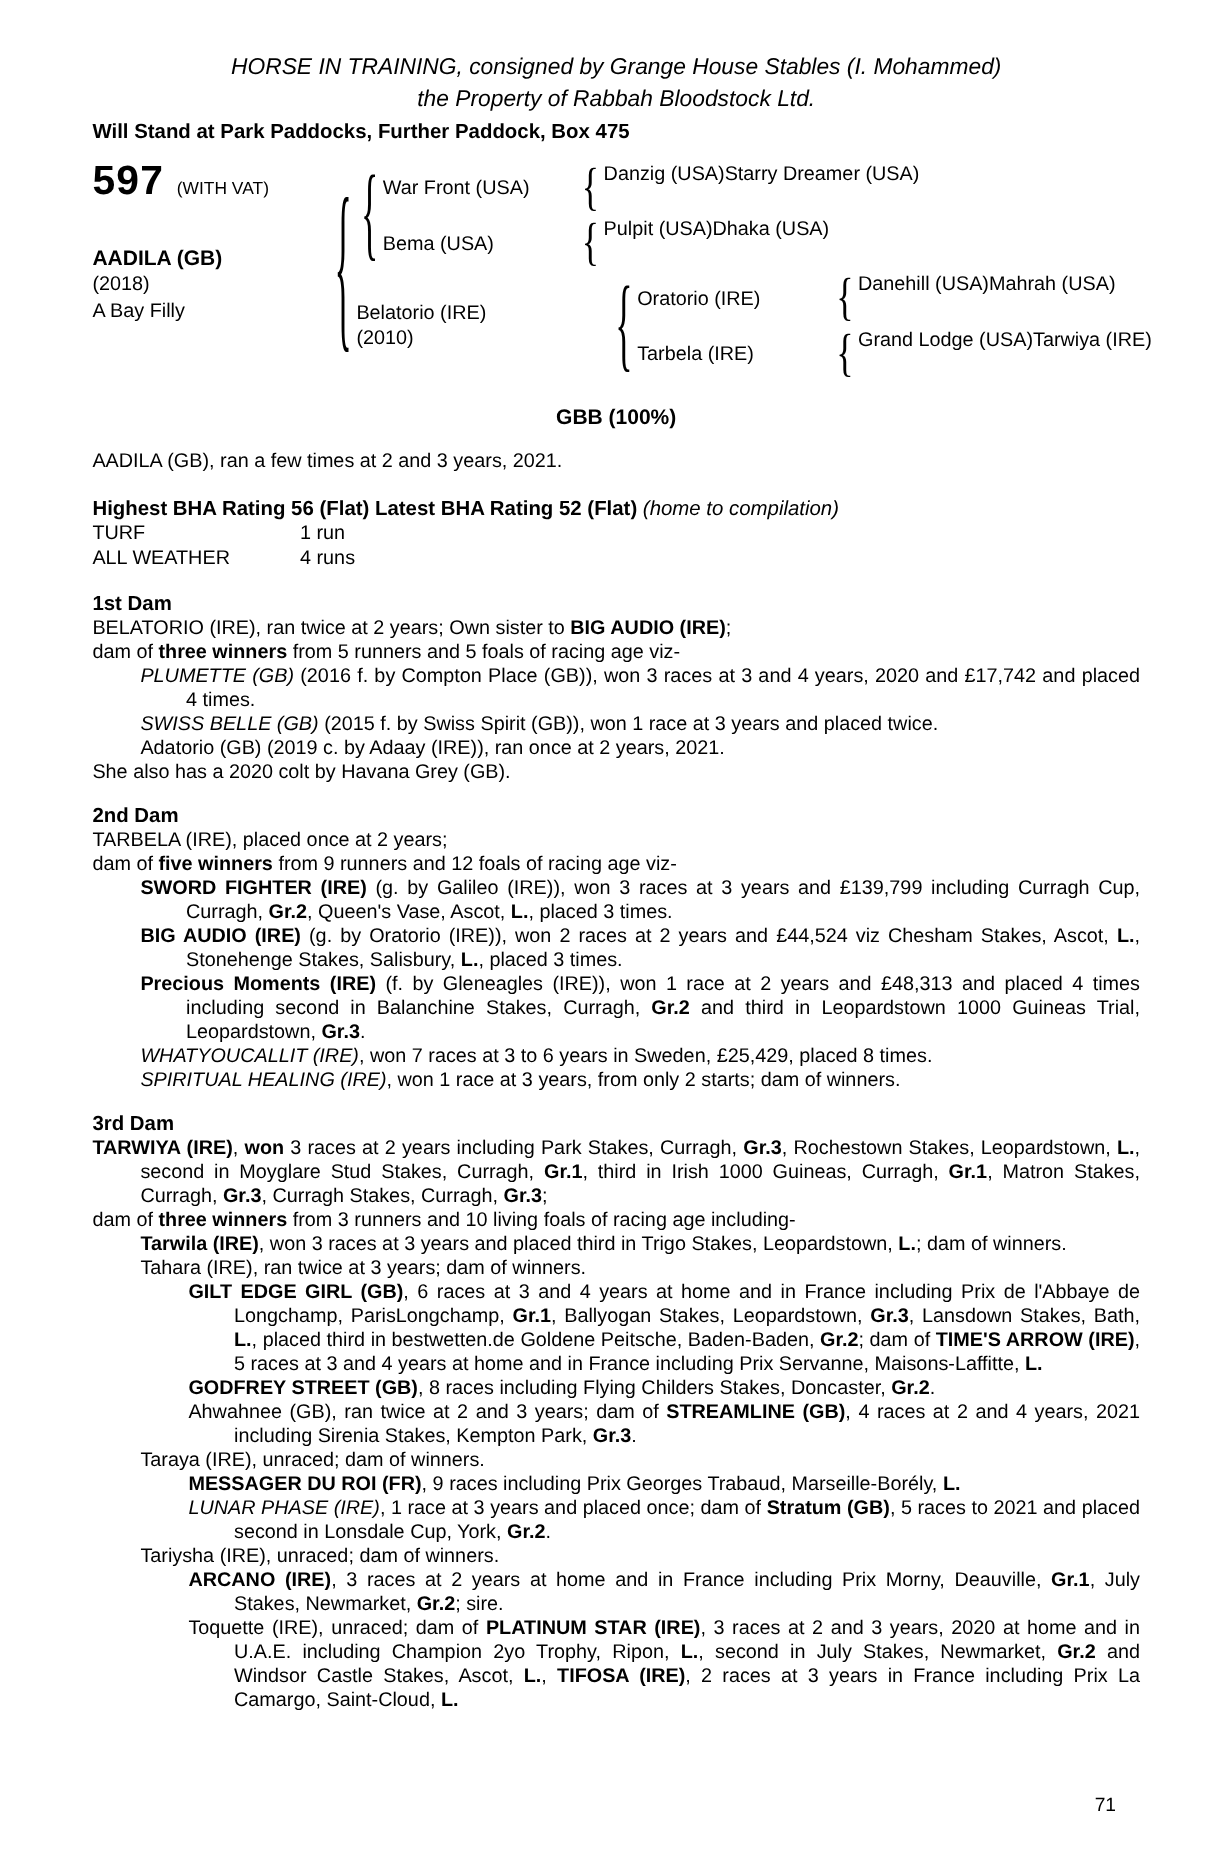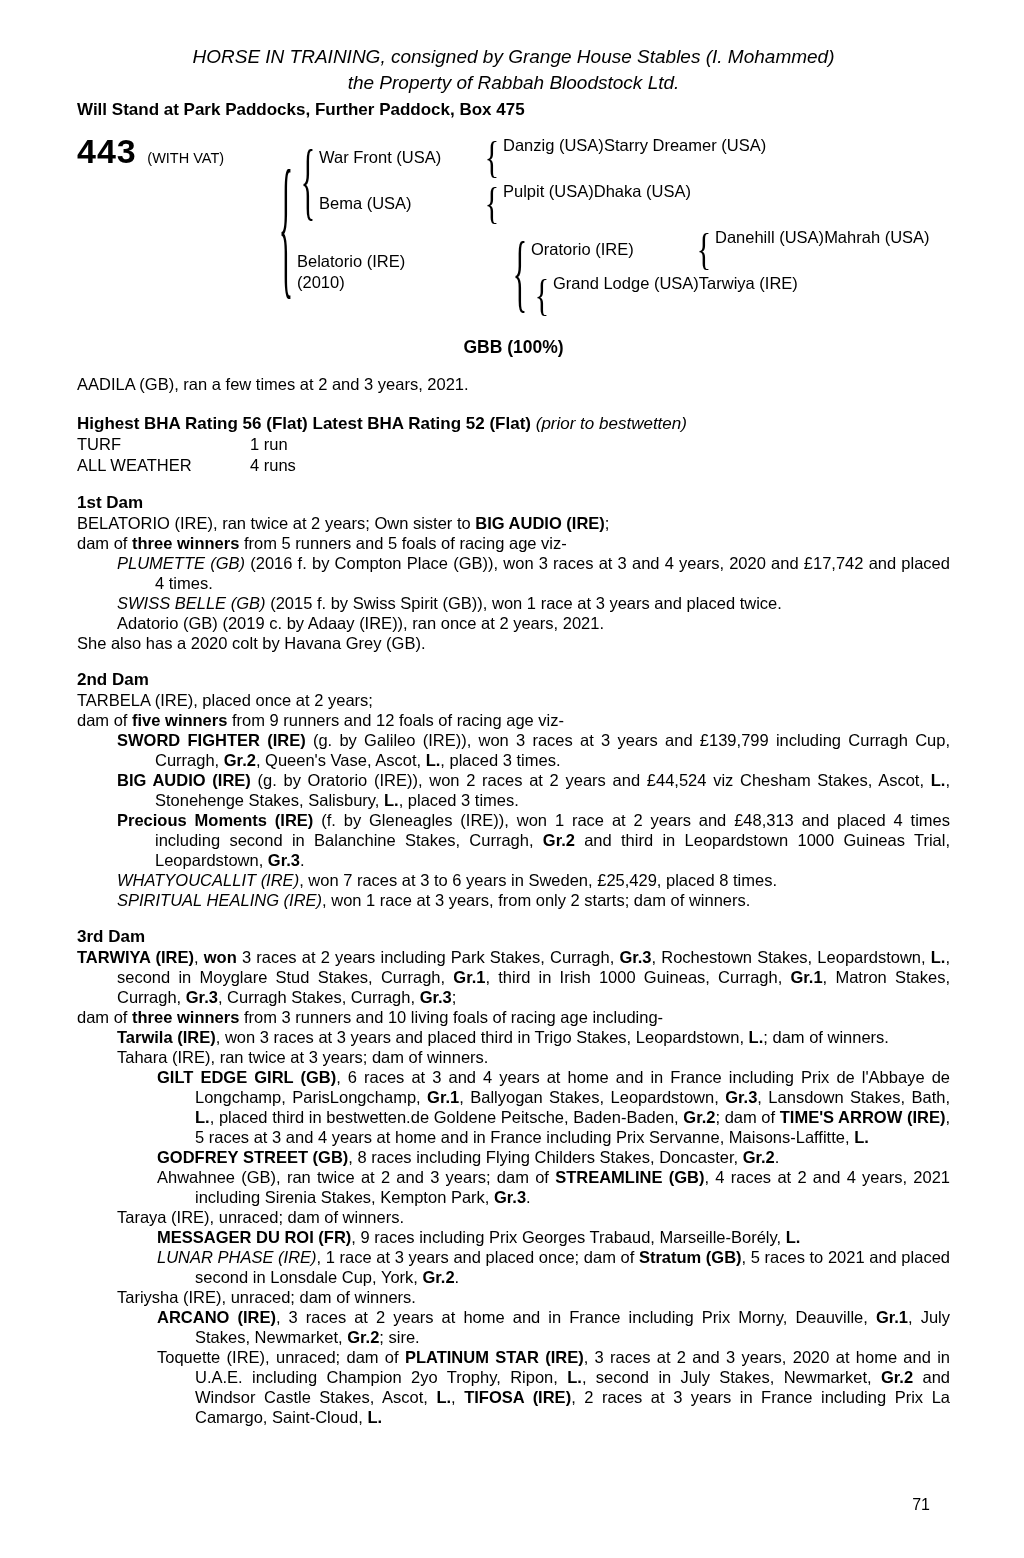--- a/index.html
+++ b/index.html
@@ -66,22 +66,27 @@
   <div class="content">
 
     <div class="header-block">
       <div class="header-line">HORSE IN TRAINING, consigned by Grange House Stables (I. Mohammed)</div>
       <div class="header-line">the Property of Rabbah Bloodstock Ltd.</div>
       <div class="stand-line">Will Stand at Park Paddocks, Further Paddock, Box 475</div>
     </div>
 
     <div class="pedigree">
       <div class="lot-line">
-        <span class="lot-number">443</span>
+        <span class="lot-number">597</span>
         <span class="vat">(WITH VAT)</span>
+      </div>
+      <div class="horse-block">
+        <div class="horse-name">AADILA (GB)</div>
+        <div>(2018)</div>
+        <div>A Bay Filly</div>
       </div>
 
       <div class="ped-tree">
         <div class="brace brace-xl">
             <span>{</span>
           </div>
         <div class="ped-halves">
 
           <div class="ped-half">
             <div class="brace brace-l">
@@ -126,40 +131,41 @@
                 <div class="ped-gp">Oratorio (IRE)</div>
                 <div class="brace brace-s">
                     <span>{</span>
                   </div>
                 <div class="ped-ggps">
                   <div class="ped-ggp">Danehill (USA)</div>
                   <div class="ped-ggp">Mahrah (USA)</div>
                 </div>
               </div>
               <div class="ped-gp-block">
+                <div class="ped-gp">Tarbela (IRE)</div>
                 <div class="brace brace-s">
                     <span>{</span>
                   </div>
                 <div class="ped-ggps">
                   <div class="ped-ggp">Grand Lodge (USA)</div>
                   <div class="ped-ggp">Tarwiya (IRE)</div>
                 </div>
               </div>
             </div>
           </div>
 
         </div>
       </div>
     </div>
 
     <div class="gbb">GBB (100%)</div>
 
     <div class="race-intro">AADILA (GB), ran a few times at 2 and 3 years, 2021.</div>
 
-    <div class="rating"><span class="b">Highest BHA Rating 56 (Flat) Latest BHA Rating 52 (Flat) </span><span class="i">(prior to bestwetten)</span></div>
+    <div class="rating"><span class="b">Highest BHA Rating 56 (Flat) Latest BHA Rating 52 (Flat) </span><span class="i">(home to compilation)</span></div>
 
     <div class="stats">
       <div>
         <span class="lbl">TURF</span><span>1 run</span>
       </div>
       <div>
         <span class="lbl">ALL WEATHER</span><span>4 runs</span>
       </div>
     </div>
 

